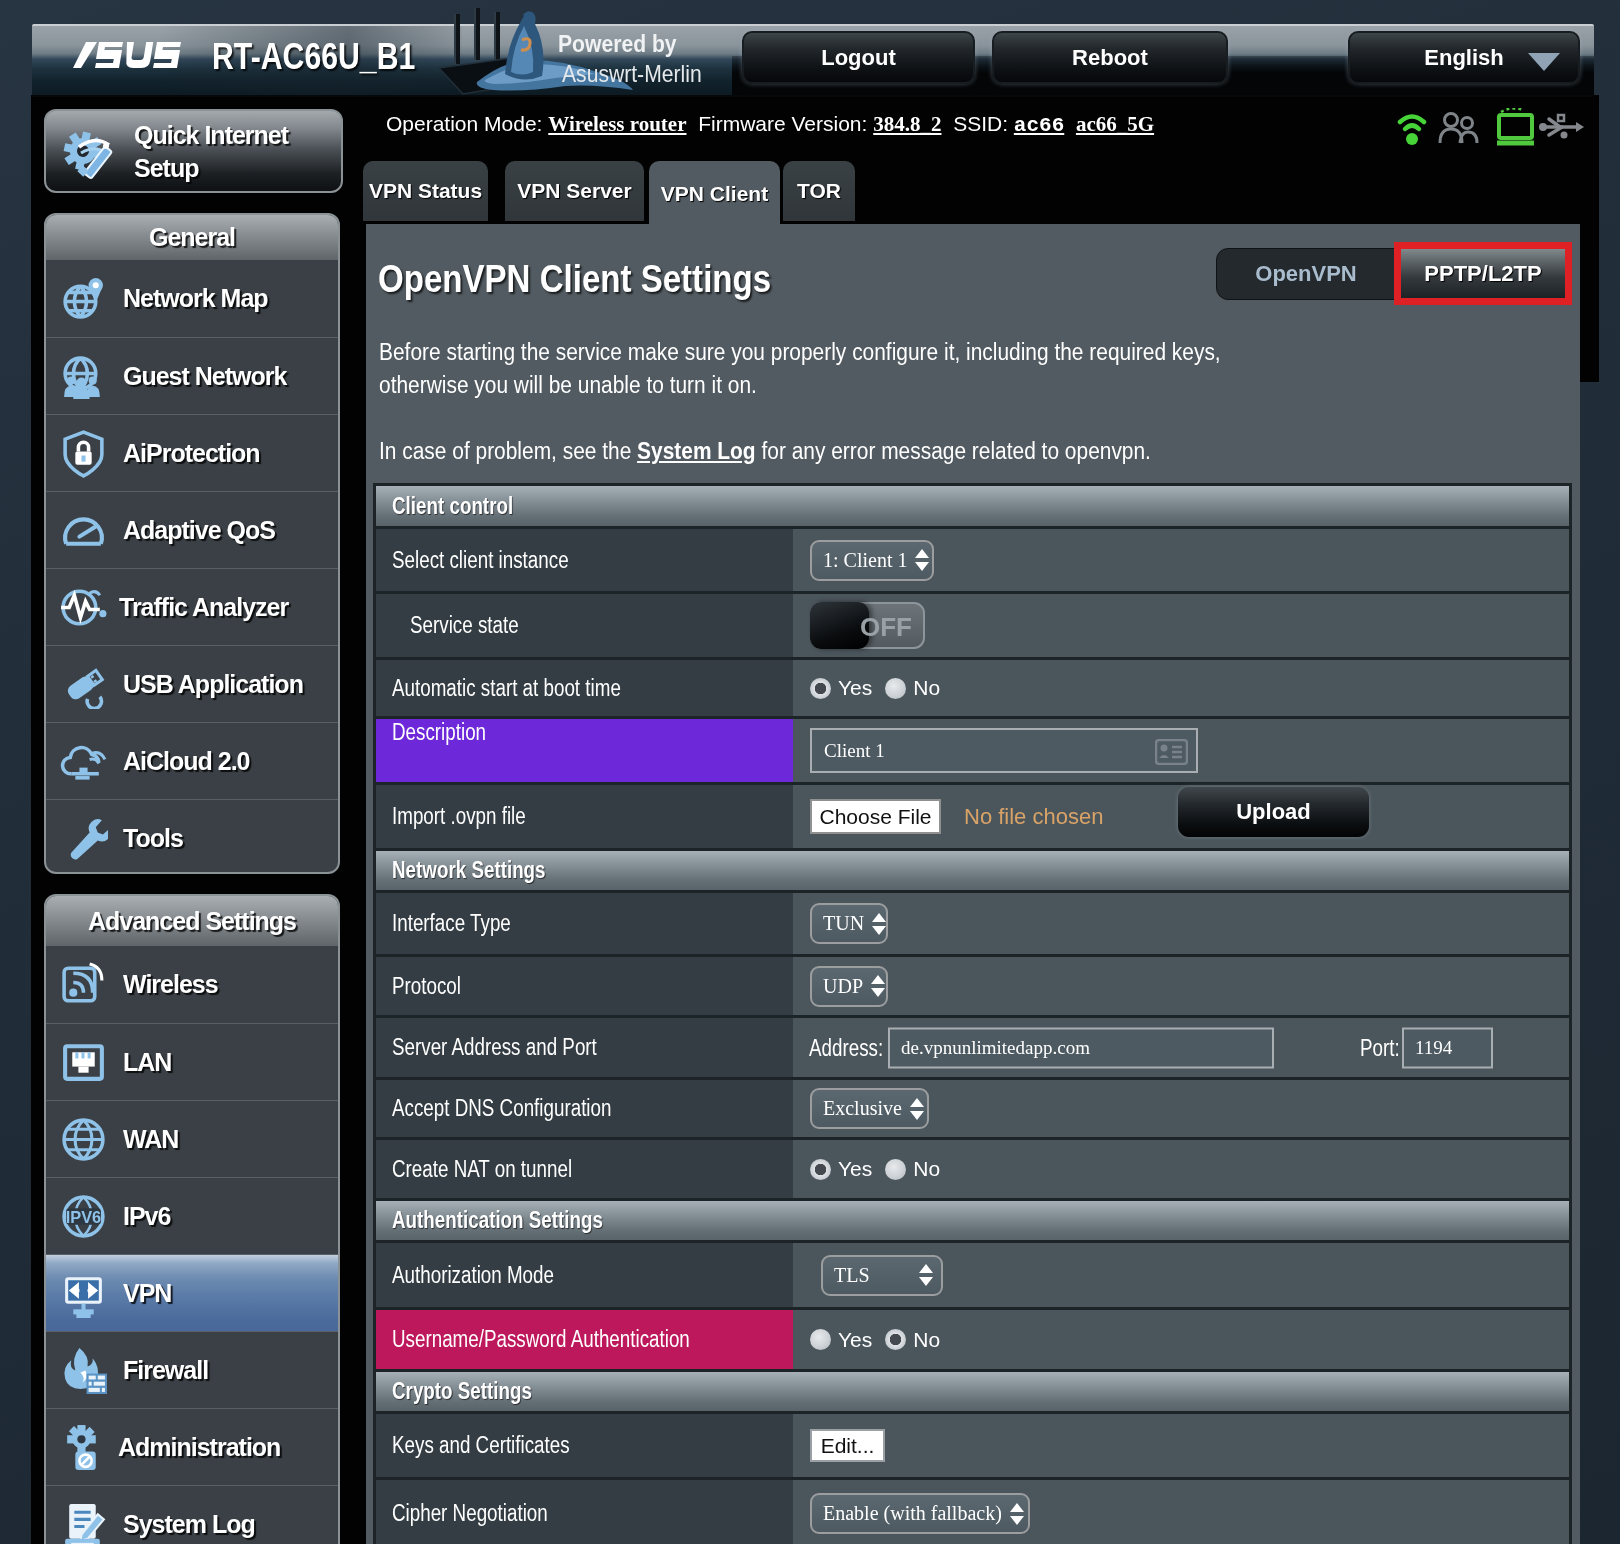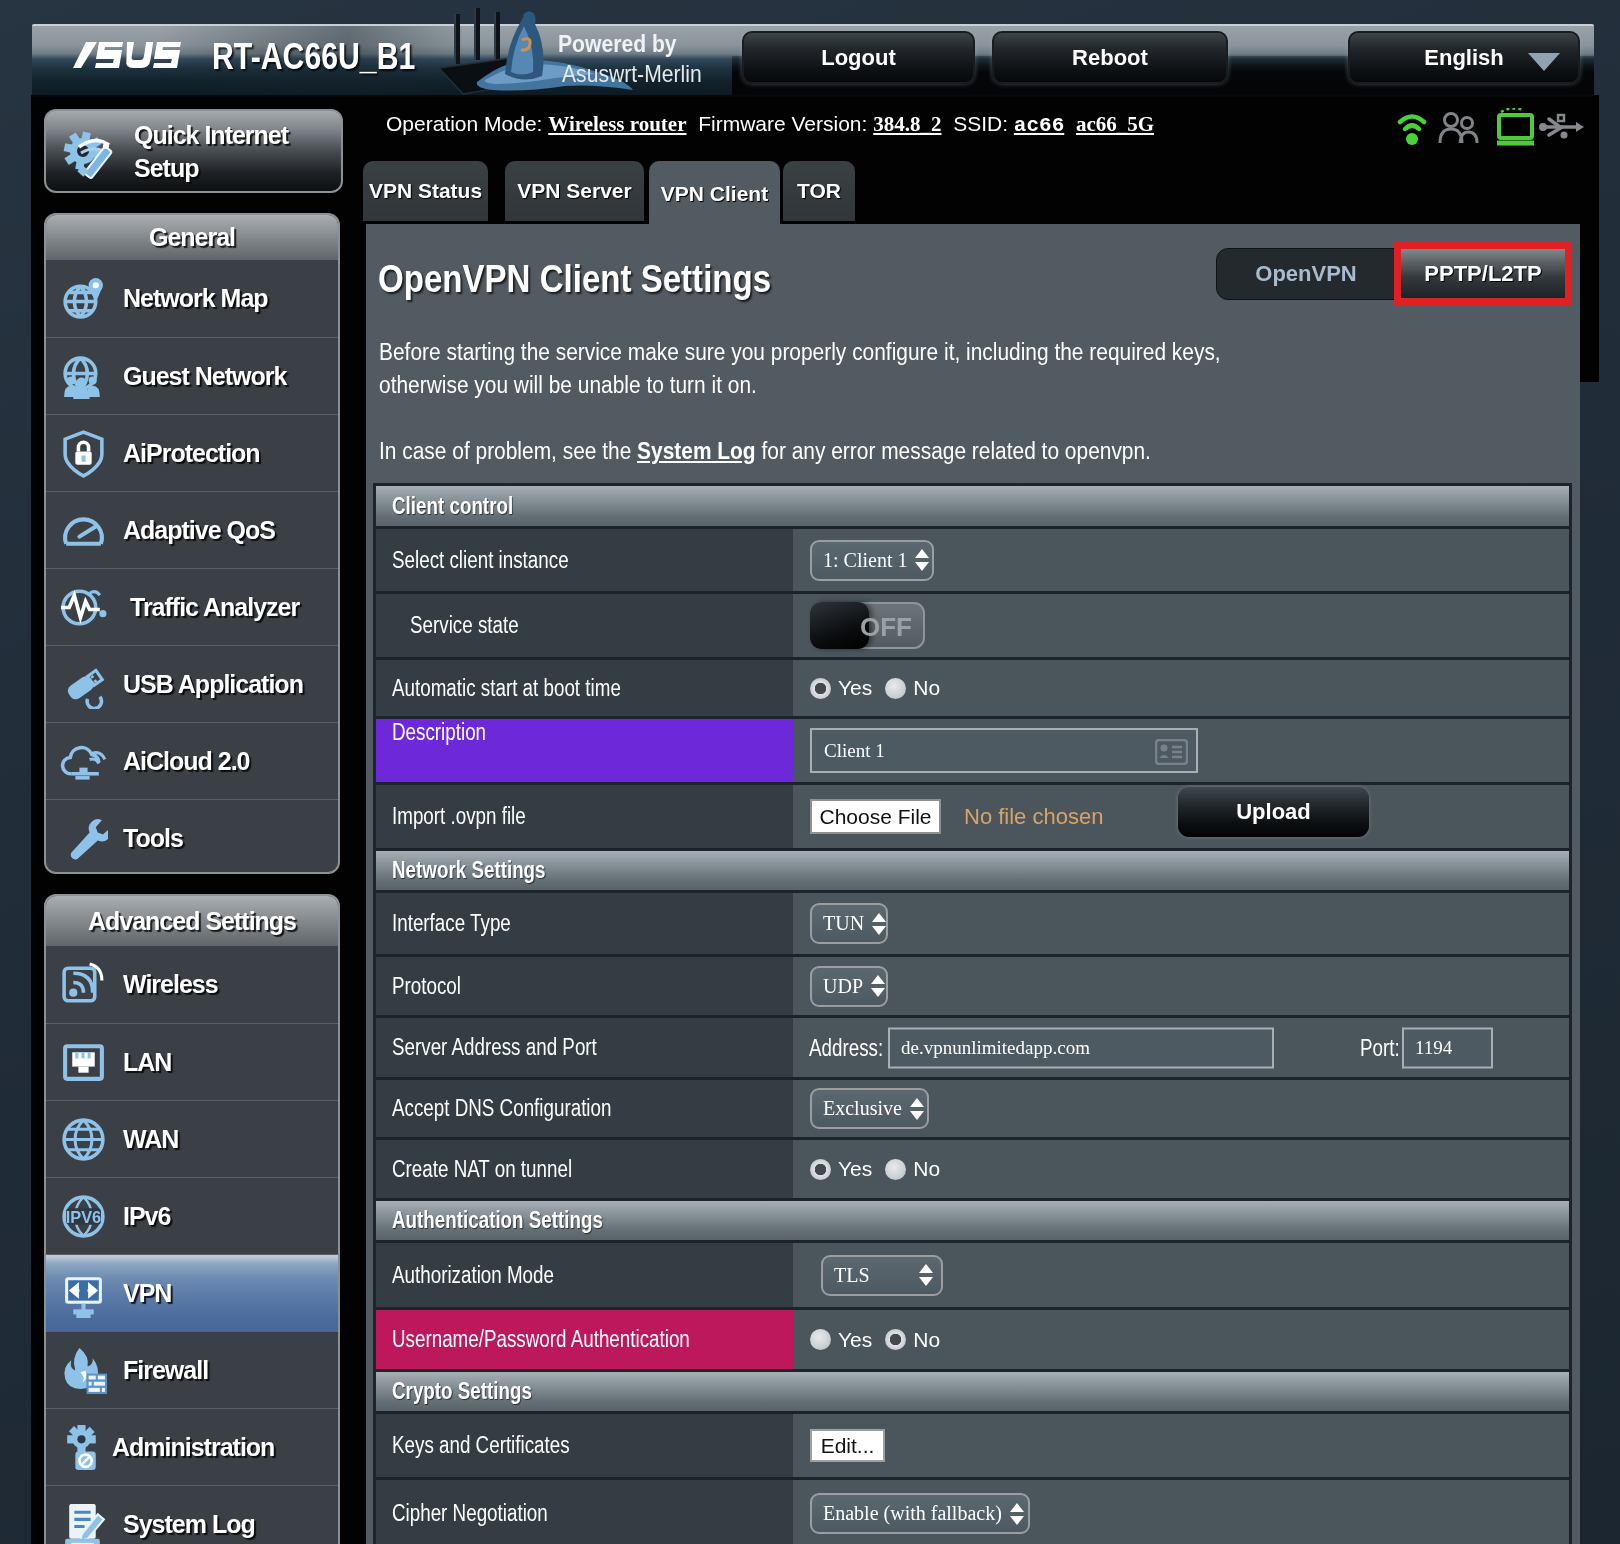--- a/index.html
+++ b/index.html
@@ -379,21 +379,21 @@
       </svg>
 <span class="menutxt" style="margin-left:15px">Adaptive QoS</span>
     </div>
     <div style="height:77px;border-top:1px solid #5a6065;display:flex;align-items:center">
 <svg style="margin-left:13px;flex:none" width="49" height="49" viewBox="0 0 48 48">
         <circle cx="20" cy="24" r="16" fill="none" stroke="#8fc2e9" stroke-width="3.5"></circle>
 <path d="M2 24 h8 l5 -12 l6 22 l5 -16 l4 8 h10" fill="none" stroke="#fff" stroke-width="3.5"></path>
 <path d="M30 10 q6 -4 10 2" fill="none" stroke="#8fc2e9" stroke-width="3"></path>
         <circle cx="43" cy="30" r="3.5" fill="#8fc2e9"></circle>
       </svg>
-<span class="menutxt" style="margin-left:22px">Traffic Analyzer</span>
+<span class="menutxt" style="margin-left:11px">Traffic Analyzer</span>
     </div>
     <div style="height:77px;border-top:1px solid #5a6065;display:flex;align-items:center">
 <svg style="margin-left:13px;flex:none" width="49" height="49" viewBox="0 0 48 48">
         <g transform="rotate(-35 24 26)">
           <rect x="8" y="18" width="26" height="15" rx="6" fill="#8fc2e9"></rect>
 <rect x="33" y="20" width="10" height="11" fill="none" stroke="#8fc2e9" stroke-width="3"></rect>
 <rect x="35" y="22" width="3" height="2.5" fill="#8fc2e9"></rect>
           <rect x="35" y="27" width="3" height="2.5" fill="#8fc2e9"></rect>
         </g>
 <path d="M28 38 a7 7 0 1 0 12 -2" fill="none" stroke="#8fc2e9" stroke-width="3.5"></path>
@@ -496,21 +496,21 @@
           <rect x="8" y="12" width="8" height="8"></rect>
           <rect x="28" y="12" width="8" height="8"></rect>
 <rect x="11" y="5" width="7" height="7" transform="rotate(-45 14 8)"></rect>
           <rect x="27" y="5" width="7" height="7" transform="rotate(45 30 8)"></rect>
         </g>
 <circle cx="22" cy="16" r="4" fill="#2e3842"></circle>
 <rect x="16" y="28" width="20" height="18" rx="3" fill="#8fc2e9"></rect>
 <circle cx="26" cy="37" r="6" fill="none" stroke="#fff" stroke-width="2.5"></circle>
         <path d="M22 41 l8 -8" stroke="#fff" stroke-width="2.5"></path>
       </svg>
-<span class="menutxt" style="margin-left:4px">Administration</span>
+<span class="menutxt" style="margin-left:10px">Administration</span>
     </div>
     <div style="height:77px;border-top:1px solid #5a6065;display:flex;align-items:center">
 <svg style="margin-left:13px;flex:none" width="49" height="49" viewBox="0 0 48 48">
         <rect x="10" y="4" width="26" height="34" rx="2" fill="#eaf3fa"></rect>
 <g stroke="#4a87bd" stroke-width="3">
           <path d="M15 12 h16 M15 19 h16 M15 26 h10"></path>
         </g>
 <path d="M22 34 L38 14 l6 5 L28 38 l-7 2z" fill="#8fc2e9" stroke="#eaf3fa" stroke-width="2"></path>
 <rect x="6" y="38" width="34" height="8" rx="2" fill="#8fc2e9"></rect>
         <rect x="12" y="42" width="22" height="4" fill="#eaf3fa"></rect>

